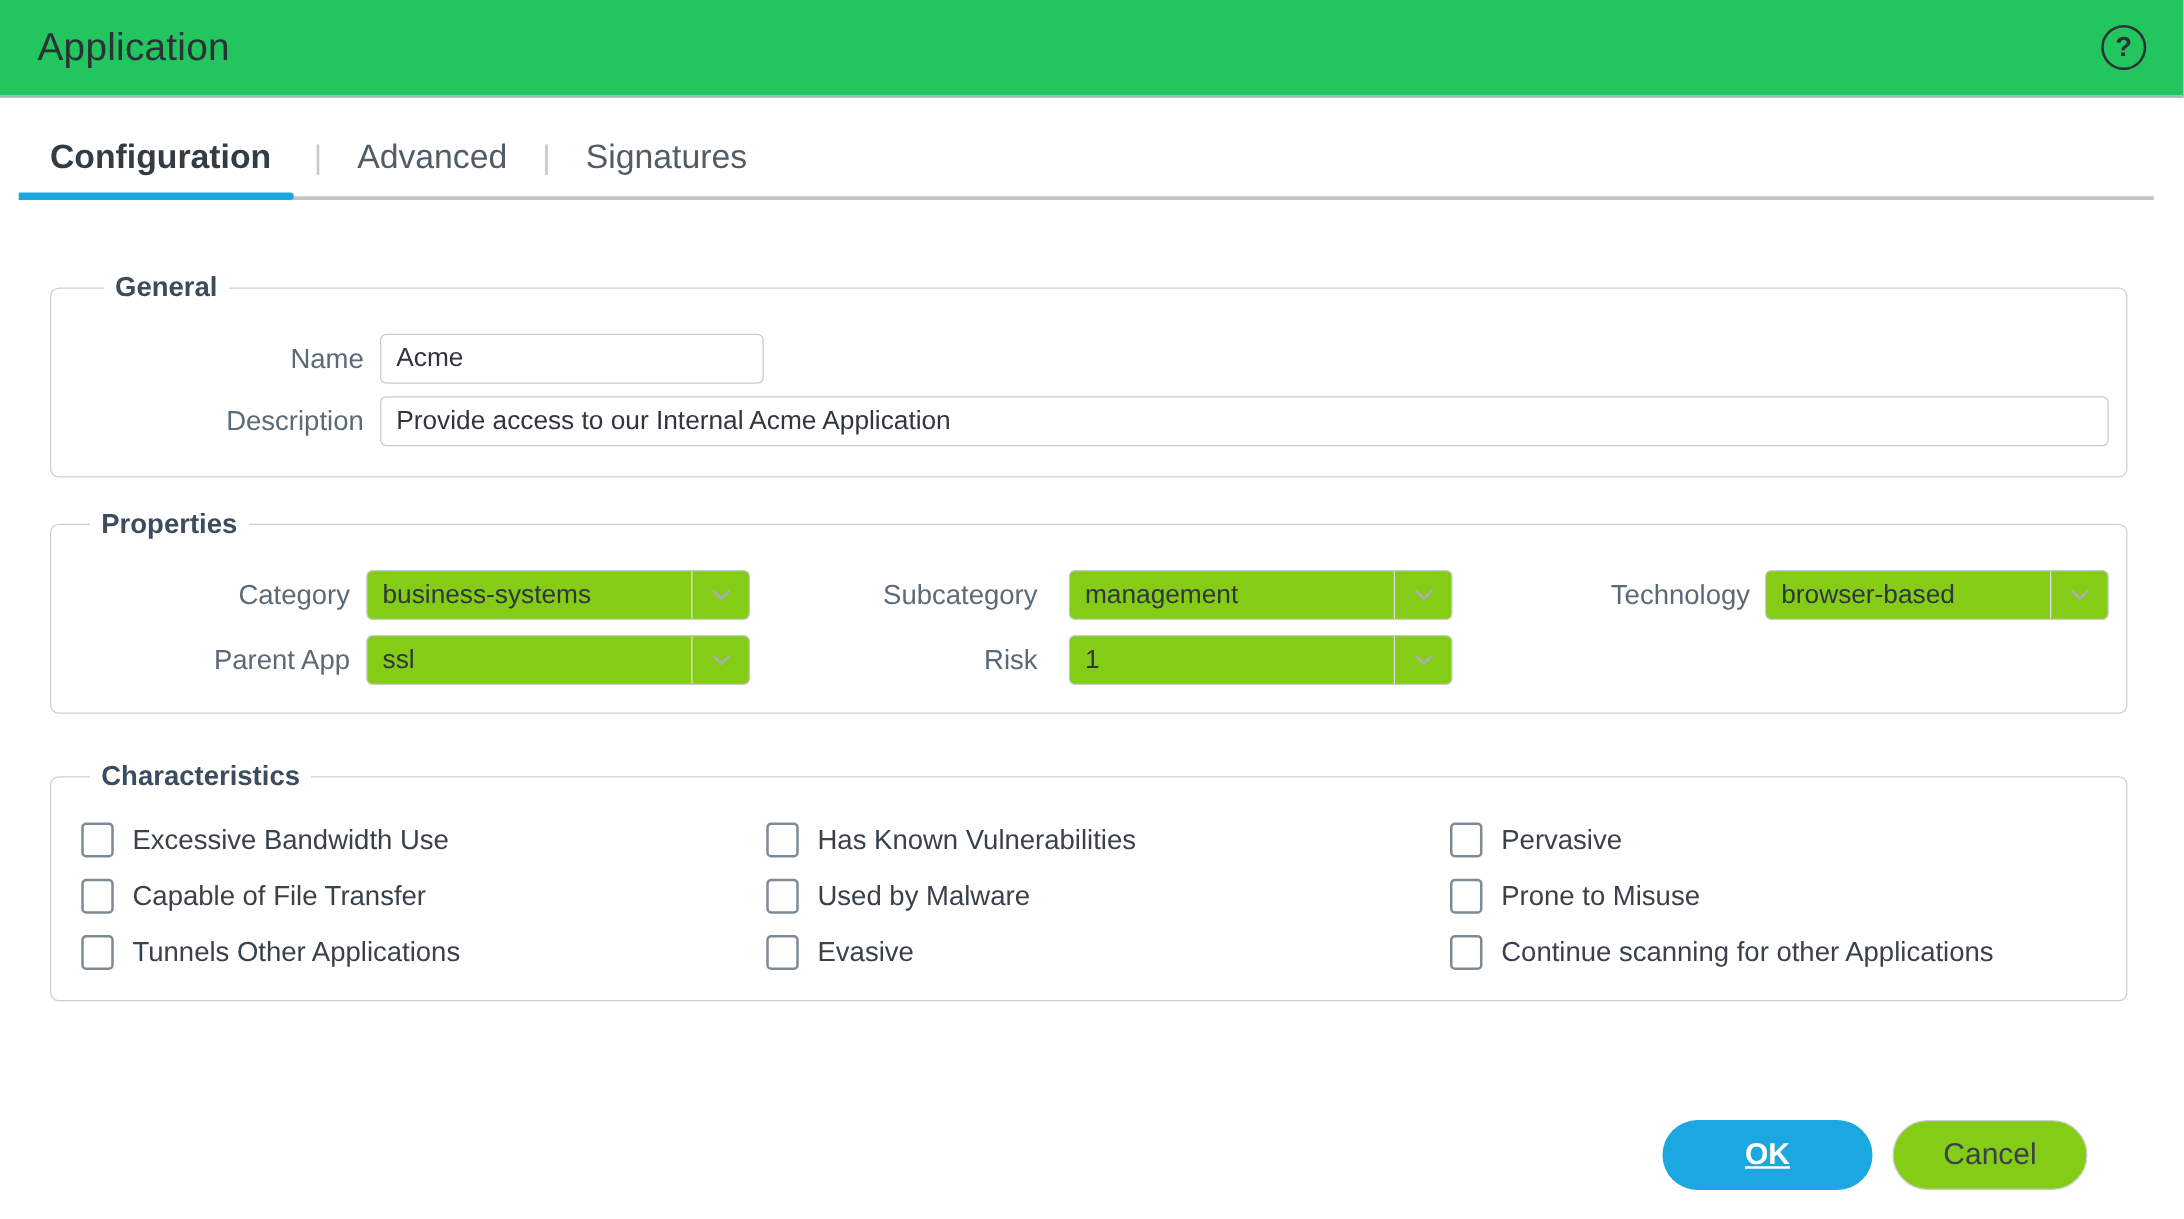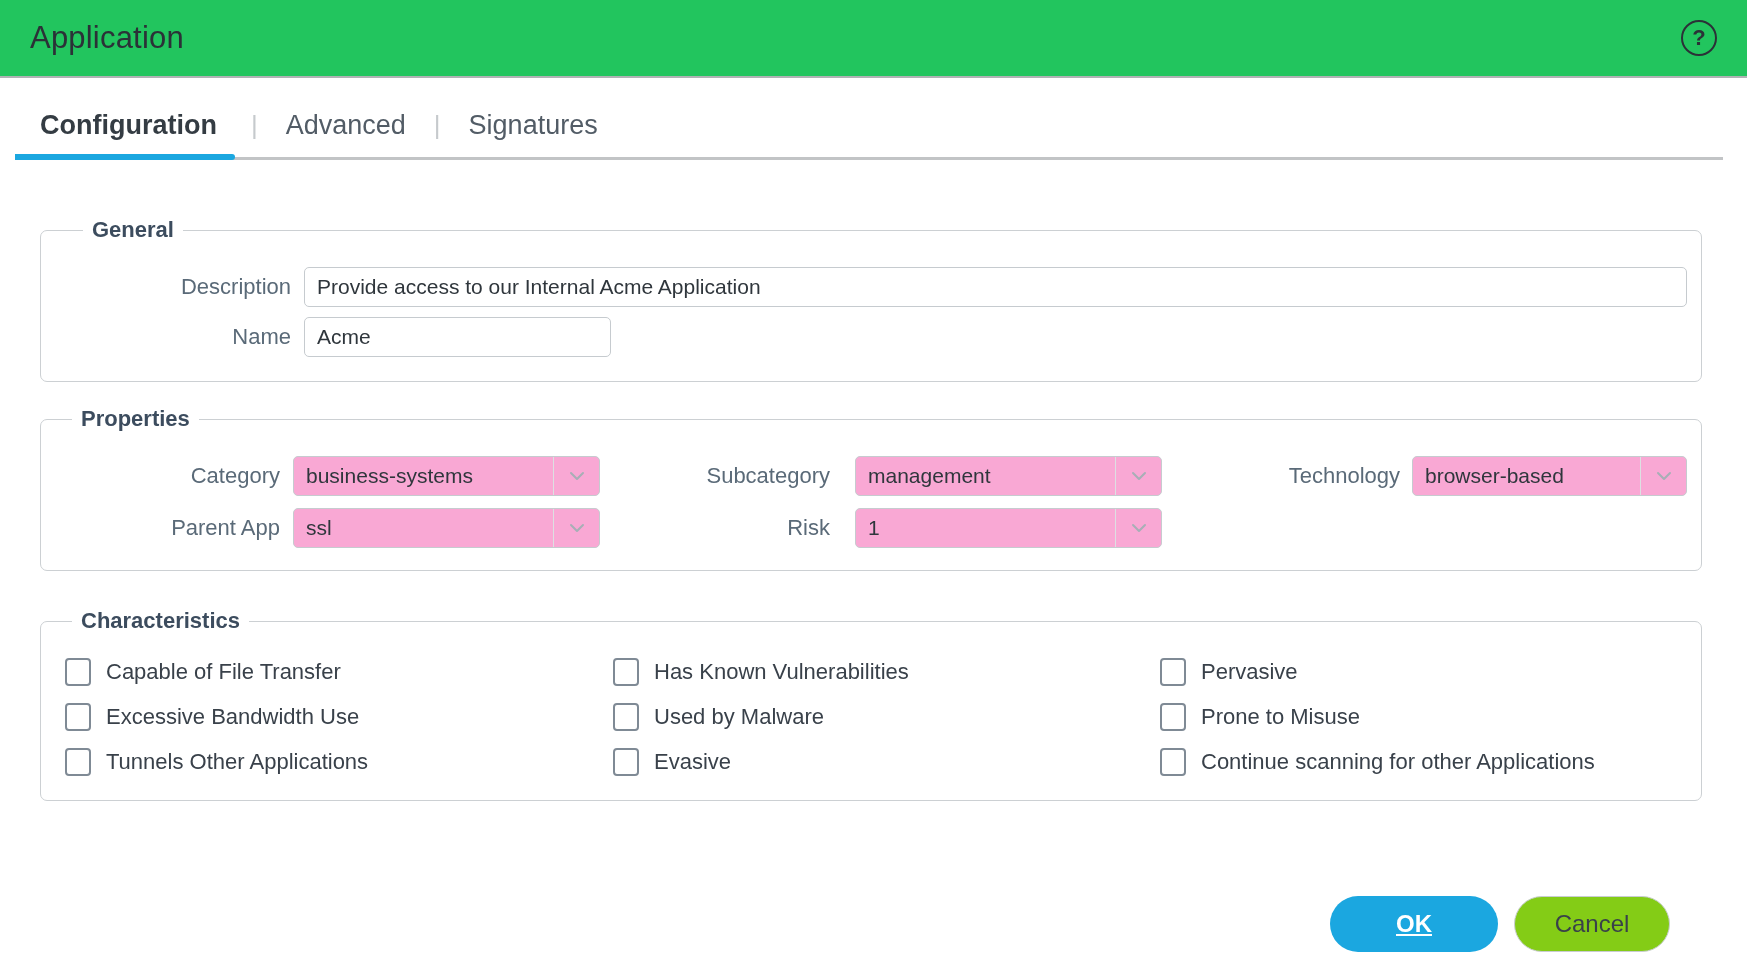--- a/index.html
+++ b/index.html
@@ -116,21 +116,21 @@
     background: #fff;
   }
   .w-name { width: 307px; flex: none; }
   .w-grow { flex: 1; }
 
   
   .select {
     height: 40px;
     border: 1px solid #c6cbcf;
     border-radius: 5px;
-    background: #f9a8d4;
+    background: #84cc16;
     display: flex;
     align-items: center;
     cursor: pointer;
     overflow: hidden;
   }
   .sel-fixed { width: 307px; flex: none; }
   .sel-grow  { flex: 1; }
   .select .sel-value {
     flex: 1;
     font-size: 21px;
@@ -222,26 +222,26 @@
   <button class="tab">Advanced</button>
   <span class="tab-sep">|</span>
   <button class="tab">Signatures</button>
 </div>
 
 <div class="content">
 
   <fieldset class="fs-general">
     <legend>General</legend>
     <div class="form-row">
+      <span class="field-label lbl-c1">Name</span>
+      <input type="text" class="w-name" value="Acme" style="">
+    </div>
+    <div class="form-row">
       <span class="field-label lbl-c1">Description</span>
       <input type="text" class="w-grow" value="Provide access to our Internal Acme Application" style="">
-    </div>
-    <div class="form-row">
-      <span class="field-label lbl-c1">Name</span>
-      <input type="text" class="w-name" value="Acme" style="">
     </div>
   </fieldset>
 
   <fieldset class="fs-props">
     <legend>Properties</legend>
     <div class="form-row">
       <span class="field-label lbl-c1">Category</span>
       <div class="select sel-fixed">
         <span class="sel-value">business-systems</span>
         <span class="sel-trigger">
@@ -289,25 +289,25 @@
         </span>
       </div>
     </div>
   </fieldset>
 
   <fieldset class="fs-chars">
     <legend>Characteristics</legend>
     <div class="chars-grid">
       <label class="check-item">
         <input type="checkbox" style="">
+        <span class="check-label">Excessive Bandwidth Use</span>
+      </label>
+      <label class="check-item">
+        <input type="checkbox" style="">
         <span class="check-label">Capable of File Transfer</span>
-      </label>
-      <label class="check-item">
-        <input type="checkbox" style="">
-        <span class="check-label">Excessive Bandwidth Use</span>
       </label>
       <label class="check-item">
         <input type="checkbox" style="">
         <span class="check-label">Tunnels Other Applications</span>
       </label>
       <label class="check-item">
         <input type="checkbox" style="">
         <span class="check-label">Has Known Vulnerabilities</span>
       </label>
       <label class="check-item">

